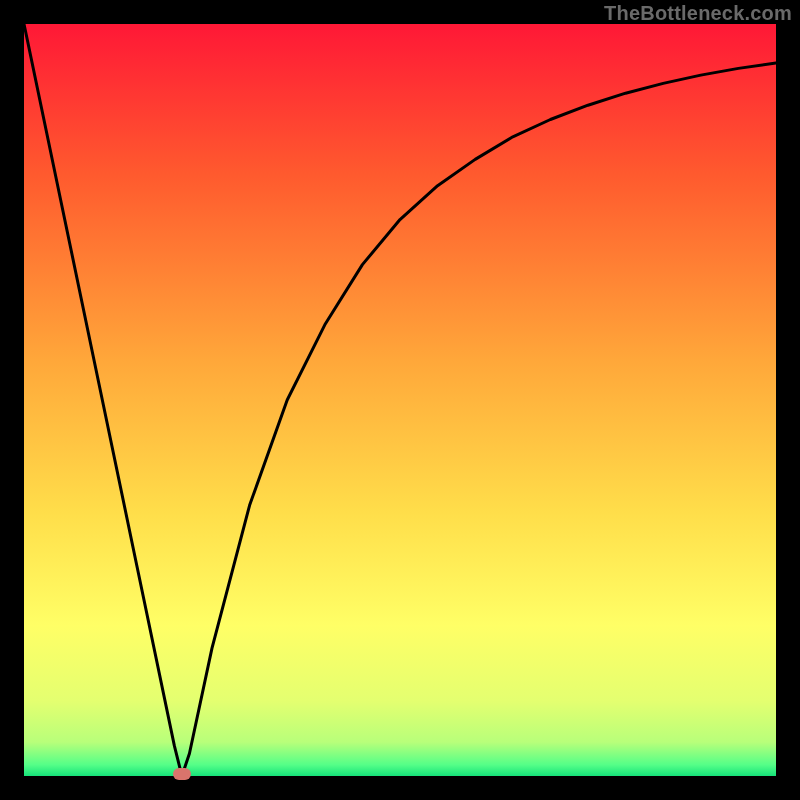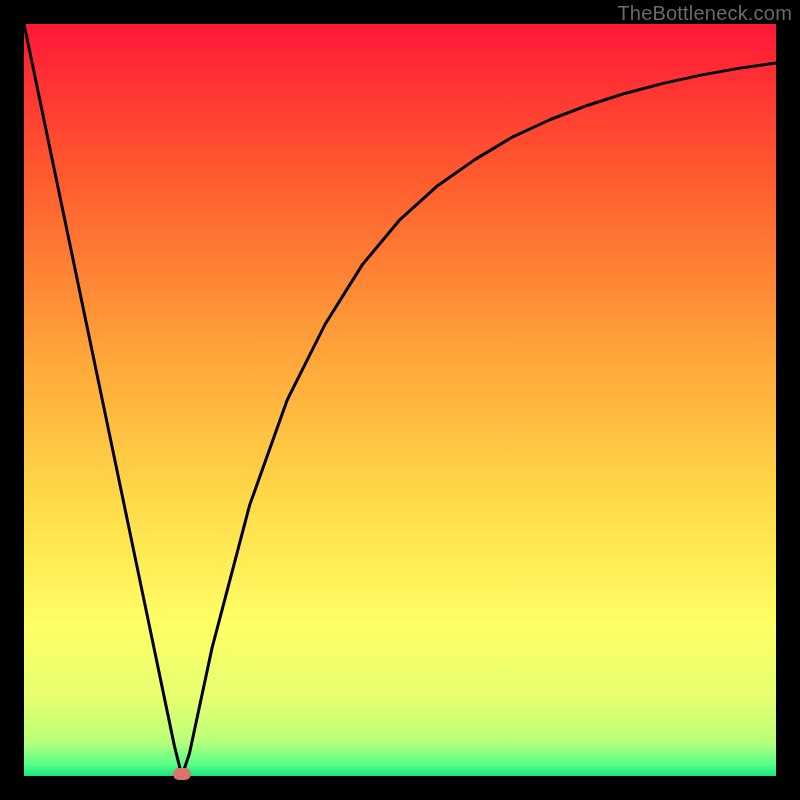--- a/index.html
+++ b/index.html
@@ -21,21 +21,21 @@
   }
   svg {
     display: block;
   }
   .watermark {
     position: absolute;
     top: 2px;
     right: 8px;
     color: #6a6a6a;
     font-size: 20px;
-    font-weight: 400;
+    font-weight: 700;
     letter-spacing: 0.2px;
     user-select: none;
   }
   .marker {
     position: absolute;
     width: 18px;
     height: 12px;
     background: #d9746c;
     border-radius: 6px / 6px;
   }

